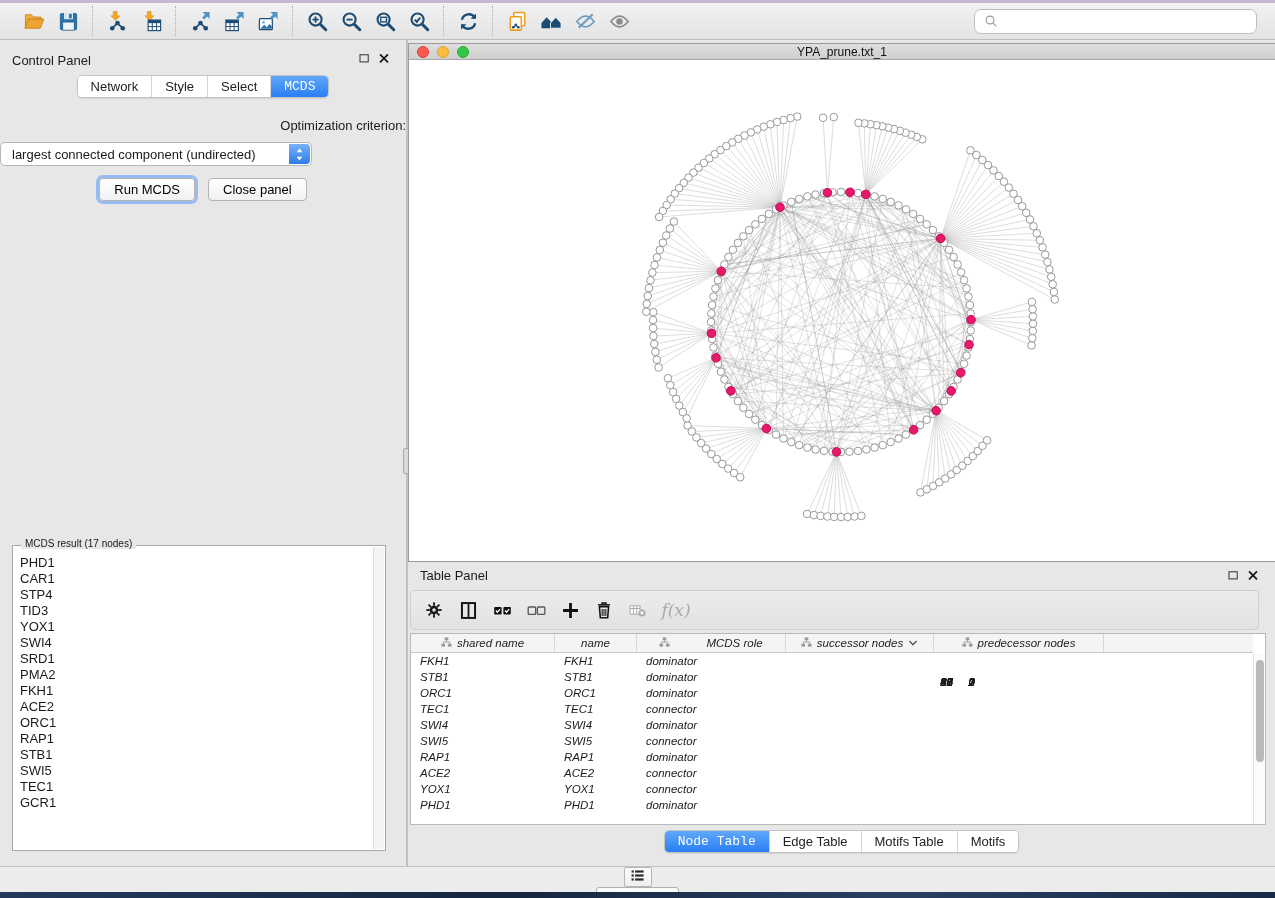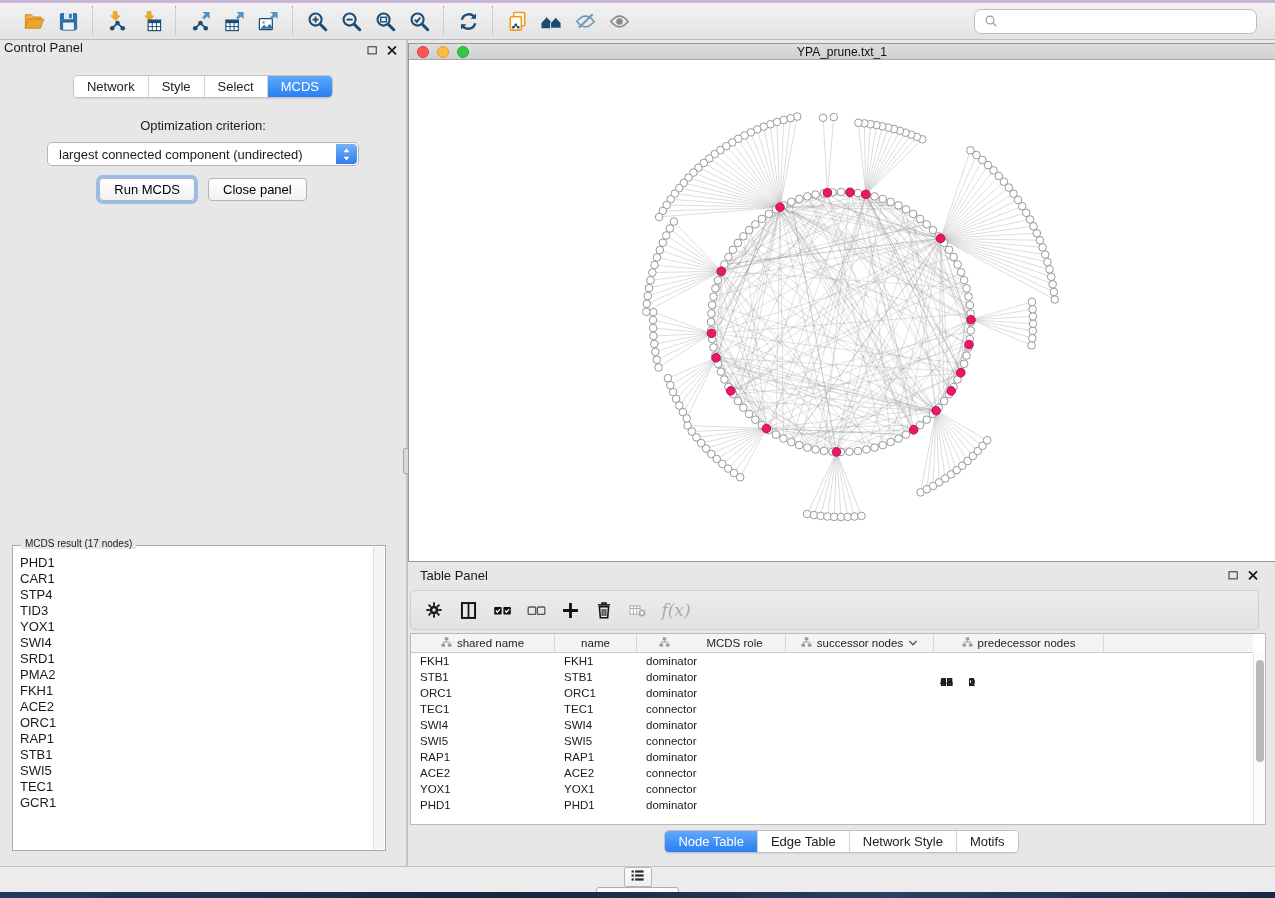--- a/index.html
+++ b/index.html
@@ -10,31 +10,31 @@
   .toolbar { position:absolute; left:0; top:3px; width:1275px; height:37px; background:linear-gradient(#f2f2f2,#e3e3e3); border-bottom:1px solid #bdbdbd; display:flex; align-items:center; padding:0 10px; }
   .tgroup { display:flex; align-items:center; padding:0 7px; height:30px; }
   .tgroup + .tgroup { border-left:1px dotted #b0b0b0; }
   .tbtn { width:34px; height:30px; display:flex; align-items:center; justify-content:center; cursor:default; }
   .toolbar-spacer { flex:1; }
   .searchbox { width:283px; height:25px; background:#fff; border:1px solid #bfbfbf; border-radius:7px; display:flex; align-items:center; padding:0 6px; margin-right:8px; }
   .searchbox input { border:none; outline:none; flex:1; font-size:12px; background:transparent; font-family:"Liberation Sans",sans-serif; }
 
   
   .cp { position:absolute; left:0; top:40px; width:406px; height:826px; background:#e7e7e7; }
-  .cp-title { height:28px; display:flex; align-items:flex-start; padding:0 4px; font-size:13px; }
+  .cp-title { height:28px; display:flex; align-items:flex-end; padding:0 12px; font-size:13px; }
   .panel-title-spacer { flex:1; }
   .win-icon { width:20px; height:20px; display:flex; align-items:center; justify-content:center; }
   .seg { display:inline-flex; background:#fff; border:1px solid #c3c3c3; border-radius:5px; overflow:hidden; box-shadow:0 1px 1px rgba(0,0,0,.08); }
   .seg-btn { padding:3px 13px; font-size:13px; background:#fff; border:none; border-left:1px solid #d4d4d4; color:#222; font-family:"Liberation Sans",sans-serif; white-space:nowrap; }
   .seg-btn:first-child { border-left:none; }
-  .seg-btn.active { background:linear-gradient(#5fa8fb,#2a7ef2); color:#fff; }
+  .seg-btn.active { background:linear-gradient(#5fa8fb,#2a7ef2); color:#fff;font-family:Liberation Mono, monospace; }
   .cp-tabs-row { display:flex; justify-content:center; margin-top:7px; }
   .cp-body { position:relative; height:calc(100% - 63px); }
-  .opt-label { text-align:center; margin-top:20px; font-size:13px; }
-  .select-row { display:flex; justify-content:center; margin-top:9px; }
+  .opt-label { text-align:right; margin-top:20px; font-size:13px; }
+  .select-row { display:flex; justify-content:flex-start; margin-top:9px; }
   .mac-select { width:312px; height:24px; background:#fff; border:1px solid #b6b6b6; border-radius:5px; display:flex; align-items:center; font-size:13px; padding-left:11px; position:relative; }
   .mac-select .stepper { position:absolute; right:1px; top:1px; bottom:1px; width:21px; border-radius:0 4px 4px 0; background:linear-gradient(#76b1f9,#2f7de9); display:flex; align-items:center; justify-content:center; }
   .btn-row { display:flex; justify-content:center; gap:13px; margin-top:12px; }
   .mac-btn { background:linear-gradient(#ffffff,#f1f1f1); border:1px solid #b4b4b4; border-radius:4px; font-size:13px; padding:3px 14px; font-family:"Liberation Sans",sans-serif; }
   .mac-btn.focused { box-shadow:0 0 0 3px rgba(106,164,248,.65); }
   .result-box { position:absolute; left:12px; right:20px; top:427px; bottom:30px; border:1px solid #a9a9a9; background:#fff; }
   .result-legend { position:absolute; top:-8px; left:8px; background:#e7e7e7; padding:0 4px; font-size:10px; }
   .result-list { position:absolute; inset:1px 12px 1px 1px; overflow:hidden; padding-top:8px; }
   .result-item { font-size:13px; line-height:16px; padding-left:6px; }
   .result-scroll { position:absolute; top:1px; bottom:1px; right:1px; width:11px; background:#f4f4f4; border-left:1px solid #ddd; }
@@ -54,21 +54,21 @@
   .net-title { position:absolute; left:0; right:0; text-align:center; font-size:12px; color:#111; }
   .net-canvas { flex:1; background:#fff; }
 
   
   .table-panel { position:absolute; left:0; top:522px; width:867px; height:304px; background:#e7e7e7; }
   .tp-title { height:26px; display:flex; align-items:center; padding:0 12px; font-size:13px; }
   .tp-toolbar { margin:2px 16px 0 2px; height:40px; background:linear-gradient(#ececec,#e2e2e2); border:1px solid #cfcfcf; border-radius:4px; display:flex; align-items:center; padding:0 10px; gap:8px; }
   .tp-tbtn { display:flex; align-items:center; justify-content:center; width:26px; height:28px; }
   .fx { font-family:"DejaVu Serif", serif; font-style:italic; font-size:17px; color:#a9a9a9; }
   .tbl-wrap { margin:3px 9px 0 2px; height:192px; background:#fff; border:1px solid #b9b9b9; position:relative; overflow:hidden; }
-  .tbl { position:absolute; inset:0 12px 0 0; }
+  .tbl { position:absolute; inset:0 12px 0 0;font-style:italic; }
   .thead { display:flex; height:19px; background:#f4f4f4; border-bottom:1px solid #c9c9c9; }
   .th { display:flex; align-items:center; justify-content:center; gap:5px; font-size:11.5px; color:#222; border-right:1px solid #d8d8d8; overflow:hidden; white-space:nowrap; }
   .th-fill { flex:1; border-right:none; }
   .trow { display:flex; height:16px; }
   .td { font-size:11.5px; line-height:16px; overflow:hidden; white-space:nowrap; }
   .td.left { padding-left:9px; text-align:left; }
   .td.right { padding-right:14px; text-align:right; }
   .tbl-scroll { position:absolute; top:20px; bottom:0; right:0; width:12px; background:#fbfbfb; border-left:1px solid #e0e0e0; }
   .tbl-thumb { position:absolute; top:6px; left:1.5px; width:8px; height:102px; background:#b9b9b9; border-radius:4px; }
   .tp-tabs { display:flex; justify-content:center; margin-top:5px; }
@@ -1158,21 +1158,21 @@
           </div>
       </div>
       <div class="tbl-scroll">
         <div class="tbl-thumb"></div>
       </div>
     </div>
     <div class="tp-tabs">
       <div class="seg">
           <button class="seg-btn active">Node Table</button>
           <button class="seg-btn">Edge Table</button>
-          <button class="seg-btn">Network Style</button>
+          <button class="seg-btn">Motifs Table</button>
           <button class="seg-btn">Motifs</button>
         </div>
     </div>
   </div>
 </div>
 
 <div class="statusbar">
   <div class="status-btn">
     <span><svg viewBox="0 0 20 20" width="17" height="17">
           <g fill="#2a2a2a">

